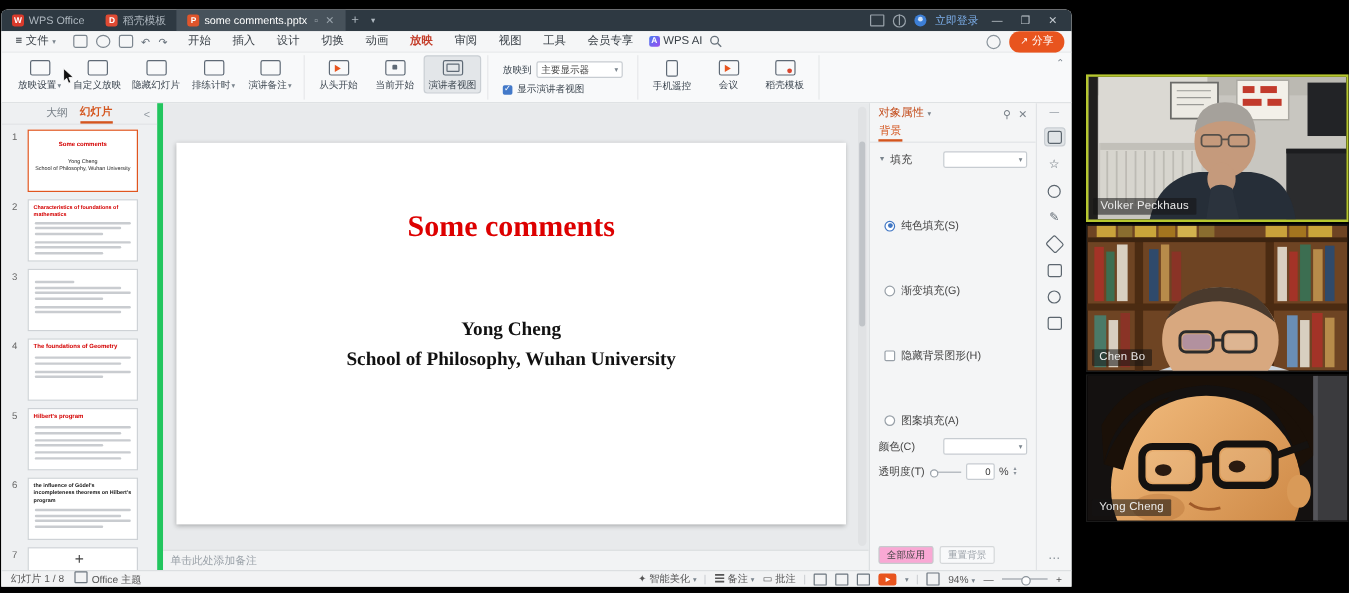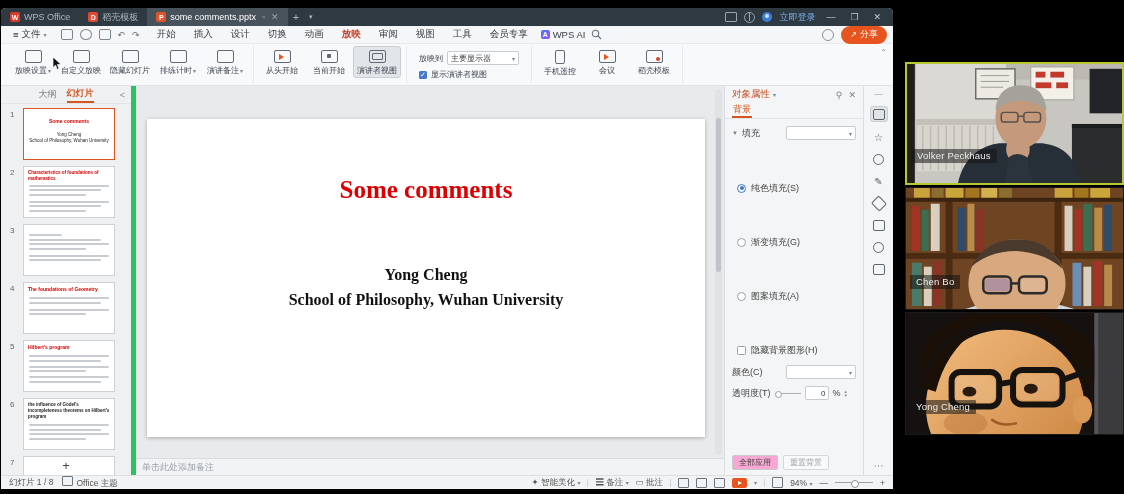--- a/index.html
+++ b/index.html
@@ -138,21 +138,21 @@
   .view-ic{width:9px;height:8px;border:1px solid #6b757e;border-radius:1px;display:inline-block;}
   .play-btn{width:15px;height:10px;background:#e8541e;border-radius:2px;display:inline-flex;align-items:center;justify-content:center;}
   .play-btn::after{content:"";border-left:4px solid #fff;border-top:2.5px solid transparent;border-bottom:2.5px solid transparent;}
   .zoom-slider{width:38px;height:1px;background:#9aa1a8;position:relative;display:inline-block;}
   .zoom-slider::before{content:"";position:absolute;left:16px;top:-2.5px;width:6px;height:6px;border-radius:50%;background:#fff;border:1px solid #8a929a;}
   .fit-ic{width:9px;height:9px;border:1px solid #6b757e;border-radius:1px;display:inline-block;position:relative;}
   
   .vtile{position:absolute;left:905px;width:219px;height:123px;background:#000;overflow:hidden;box-sizing:border-box;border:1px solid #1a1a1a;}
   .vtile.active{border:2px solid #b6c72f;box-shadow:0 0 0 1px #7d8c1d inset;}
   .vtile svg{display:block;width:100%;height:100%;}
-  .vname{position:absolute;left:4px;bottom:20px;background:rgba(20,20,20,.55);color:#ececec;font-size:9.5px;
+  .vname{position:absolute;left:4px;bottom:4px;background:rgba(20,20,20,.55);color:#ececec;font-size:9.5px;
          padding:1px 6px 2px;border-radius:1px;letter-spacing:.2px;}
 </style>
 </head>
 <body>
 
 <div class="screen">
 
   <div class="window">
 
     <div class="titlebar">
@@ -413,26 +413,26 @@
         </div>
         <div class="opt">
           <span class="radio sel"></span>
           <span>纯色填充(S)</span>
         </div>
         <div class="opt">
           <span class="radio"></span>
           <span>渐变填充(G)</span>
         </div>
         <div class="opt">
+          <span class="check"></span>
+          <span>隐藏背景图形(H)</span>
+        </div>
+        <div class="opt">
           <span class="radio"></span>
           <span>图案填充(A)</span>
-        </div>
-        <div class="opt">
-          <span class="check"></span>
-          <span>隐藏背景图形(H)</span>
         </div>
         <div class="pp-row">
           <span>颜色(C)</span>
           <span class="combo">
               <span></span>
               <span class="caret">▾</span>
             </span>
         </div>
         <div class="pp-row">
           <span>透明度(T)</span>

